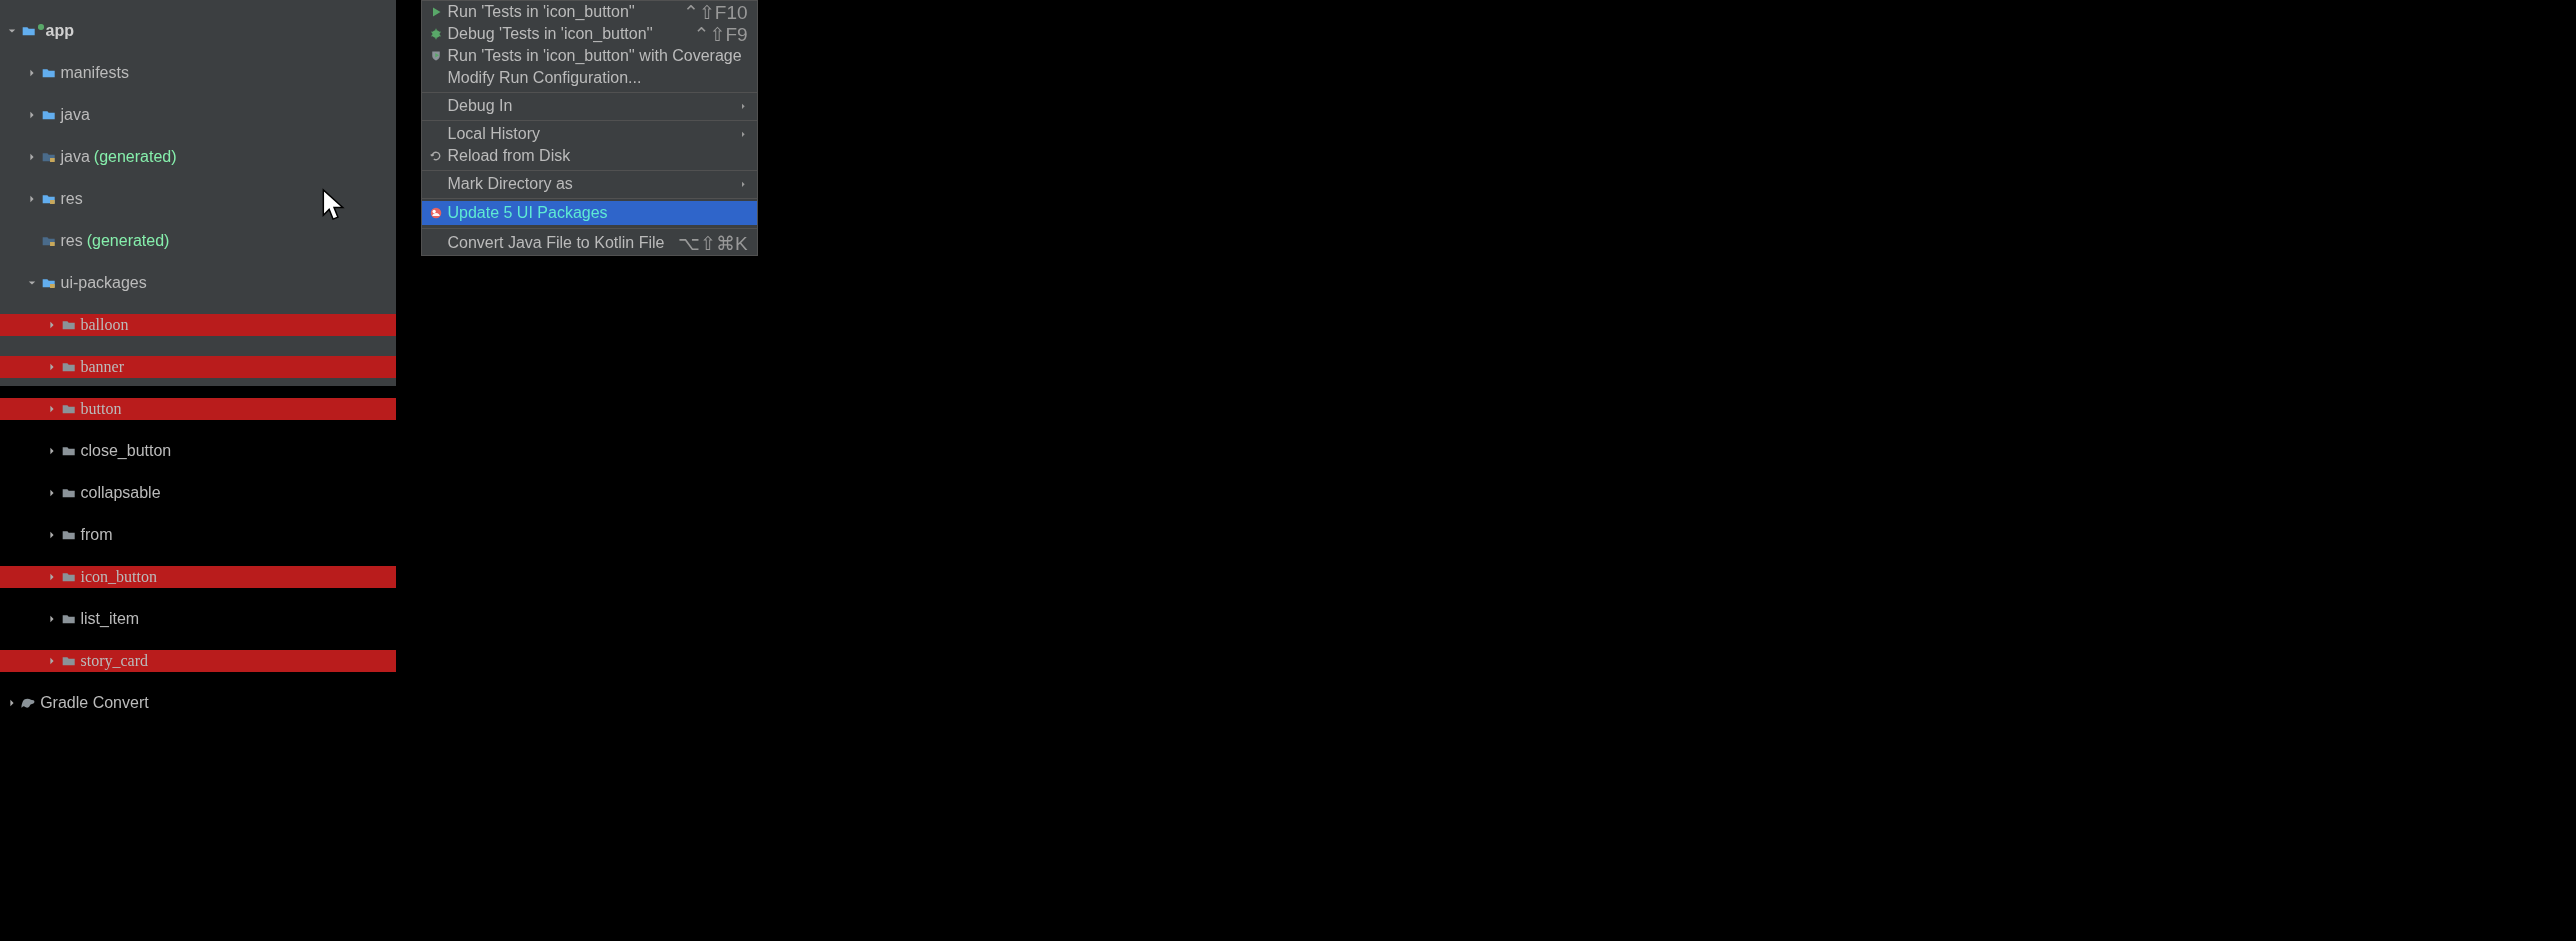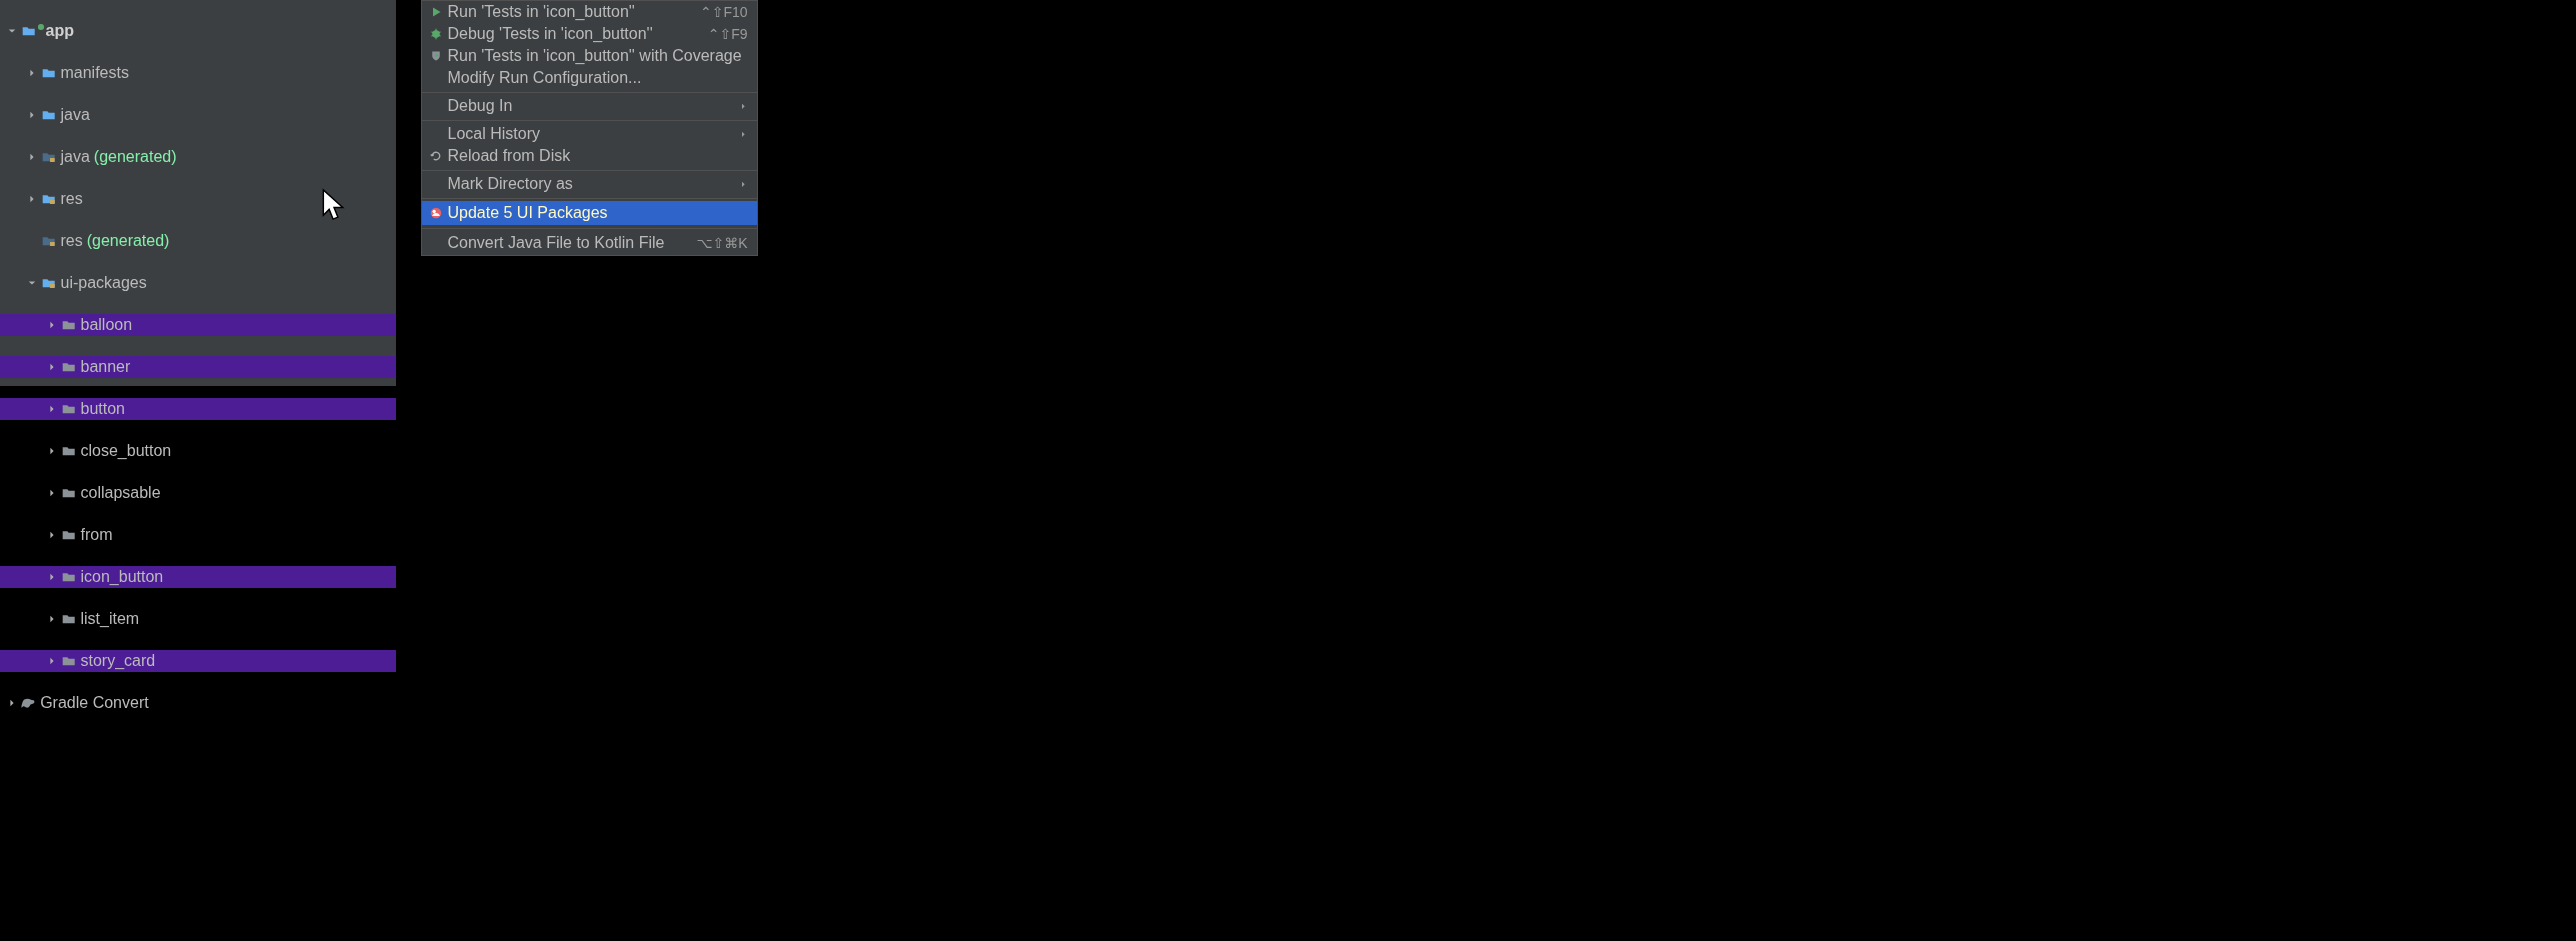--- a/index.html
+++ b/index.html
@@ -24,21 +24,21 @@
     background: #3c3f41;
   }
   .tree-row {
     display: flex;
     align-items: center;
     height: 22px;
     padding-left: 0;
     white-space: nowrap;
     margin-top: 20px;
   }
-  .tree-row.selected { background: #4c1d95; }
+  .tree-row.selected { background: #b91c1c; font-family: Liberation Serif, serif; }
   .chev {
     width: 10.7px;
     height: 10.7px;
     display: inline-flex;
     align-items: center;
     justify-content: center;
     color: #adadad;
     font-size: 9.4px;
     margin-right: 4px;
   }
@@ -73,33 +73,33 @@
   .menu-row {
     display: flex;
     align-items: center;
     height: 22px;
     padding: 0 9.4px 0 6.7px;
     color: #bbbbbb;
   }
   .menu-row.tall { height: 24px; }
   .menu-row.highlighted {
     background: #2f65ca;
-    color: #fef9c3;
+    color: #5eead4;
     justify-content: flex-end;
   }
   .menu-icon {
     width: 14.8px;
     display: inline-flex;
     justify-content: center;
     align-items: center;
     margin-right: 4px;
   }
   .menu-icon svg { width: 12px; height: 12px; }
   .menu-label { flex: 1; }
-  .menu-shortcut { color: #999; font-size: 14px; }
+  .menu-shortcut { color: #999; font-size: 19px; }
   .menu-sub {
     width: 9.4px; display: inline-flex; justify-content: center; color: #999;
   }
   .menu-sub svg { width: 6.7px; height: 6.7px; fill: #999; }
   .menu-sep {
     height: 0.7px;
     background: #515151;
     margin: 2.7px 0;
   }
 

